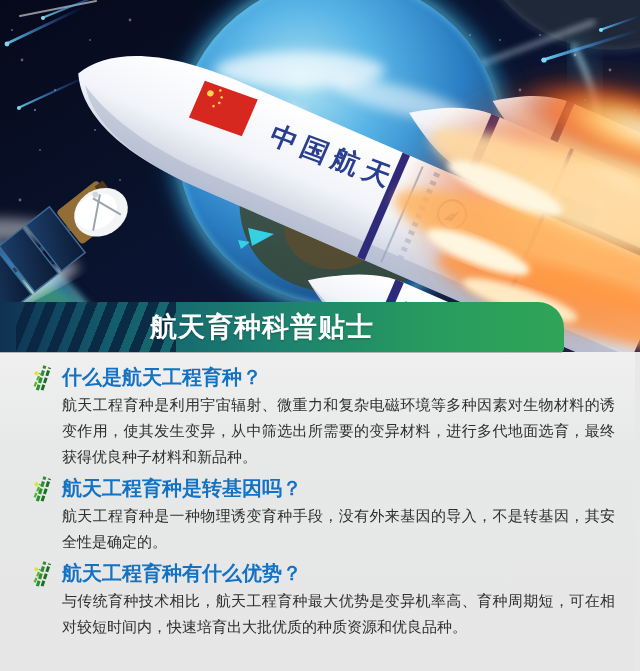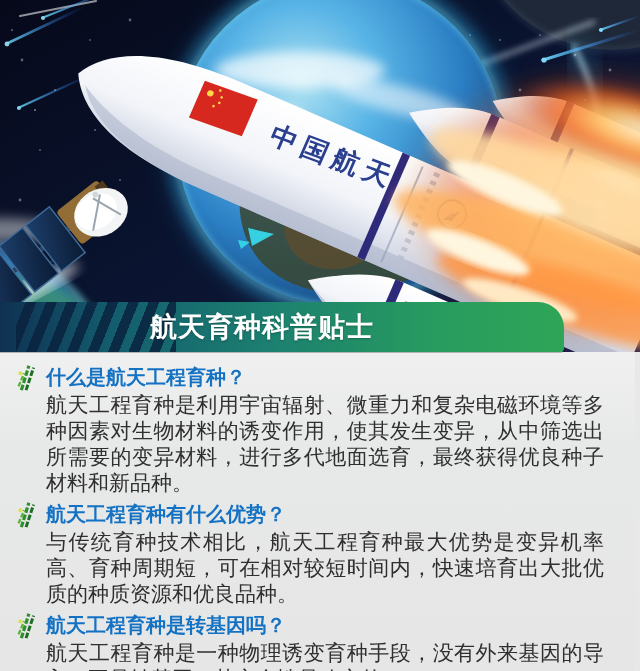--- a/index.html
+++ b/index.html
@@ -23,29 +23,29 @@
   }
   .banner .banner-title{
     position:absolute;left:150px;top:50%;transform:translateY(-50%);
     color:#ffffff;font-size:27px;font-weight:bold;letter-spacing:1px;
     white-space:nowrap;text-shadow:0 1px 2px rgba(0,40,30,.35);
   }
   
   .content{
     position:absolute;left:0;top:352px;width:635px;height:319px;
     background:linear-gradient(180deg,#f0f0f0 0%,#e7e8e8 30%,#e6e6e6 100%);
-    padding:12px 20px 0 14px;box-sizing:border-box;
+    padding:12px 20px 0 30px;box-sizing:border-box;
   }
   .section{display:grid;grid-template-columns:32px 1fr;column-gap:0;}
   .section .bullet{width:26px;height:30px;margin-top:-2px;}
   .section h3{
     margin:0 0 2px 0;font-size:20px;line-height:26px;font-weight:bold;color:#1472c4;
   }
   .section p{
-    margin:0 0 5px 0;font-size:21px;line-height:26px;color:#2f2f2f;
+    margin:0 0 5px 0;font-size:15px;line-height:26px;color:#2f2f2f;
     max-width:558px;text-align:justify;
   }
 </style>
 </head>
 <body>
 
 <div class="poster">
 
   <svg class="hero" viewBox="0 0 640 352">
     <defs>
@@ -327,32 +327,32 @@
     </div>
 
     <div class="section">
       <svg class="bullet" viewBox="0 0 26 32">
         <line x1="7" y1="30" x2="15" y2="4" stroke="#2e8f2e" stroke-width="3.4" stroke-dasharray="6 2"></line>
         <line x1="12" y1="30" x2="20" y2="6" stroke="#1d6e24" stroke-width="3.2" stroke-dasharray="6 2"></line>
         <line x1="4" y1="26" x2="10" y2="12" stroke="#58b430" stroke-width="2.4" stroke-dasharray="5 2"></line>
         <circle cx="6" cy="12" r="2.2" fill="#d8e24a"></circle>
       </svg>
       <div>
-        <h3>航天工程育种有什么优势？</h3>
-        <p>与传统育种技术相比，航天工程育种最大优势是变异机率高、育种周期短，可在相对较短时间内，快速培育出大批优质的种质资源和优良品种。</p>
+        <h3>航天工程育种是转基因吗？</h3>
+        <p>航天工程育种是一种物理诱变育种手段，没有外来基因的导入，不是转基因，其安全性是确定的。</p>
       </div>
     </div>
 
     <div class="section">
       <svg class="bullet" viewBox="0 0 26 32">
         <line x1="7" y1="30" x2="15" y2="4" stroke="#2e8f2e" stroke-width="3.4" stroke-dasharray="6 2"></line>
         <line x1="12" y1="30" x2="20" y2="6" stroke="#1d6e24" stroke-width="3.2" stroke-dasharray="6 2"></line>
         <line x1="4" y1="26" x2="10" y2="12" stroke="#58b430" stroke-width="2.4" stroke-dasharray="5 2"></line>
         <circle cx="6" cy="12" r="2.2" fill="#d8e24a"></circle>
       </svg>
       <div>
-        <h3>航天工程育种是转基因吗？</h3>
-        <p>航天工程育种是一种物理诱变育种手段，没有外来基因的导入，不是转基因，其安全性是确定的。</p>
+        <h3>航天工程育种有什么优势？</h3>
+        <p>与传统育种技术相比，航天工程育种最大优势是变异机率高、育种周期短，可在相对较短时间内，快速培育出大批优质的种质资源和优良品种。</p>
       </div>
     </div>
 
   </div>
 </div>
 
 </body></html>

